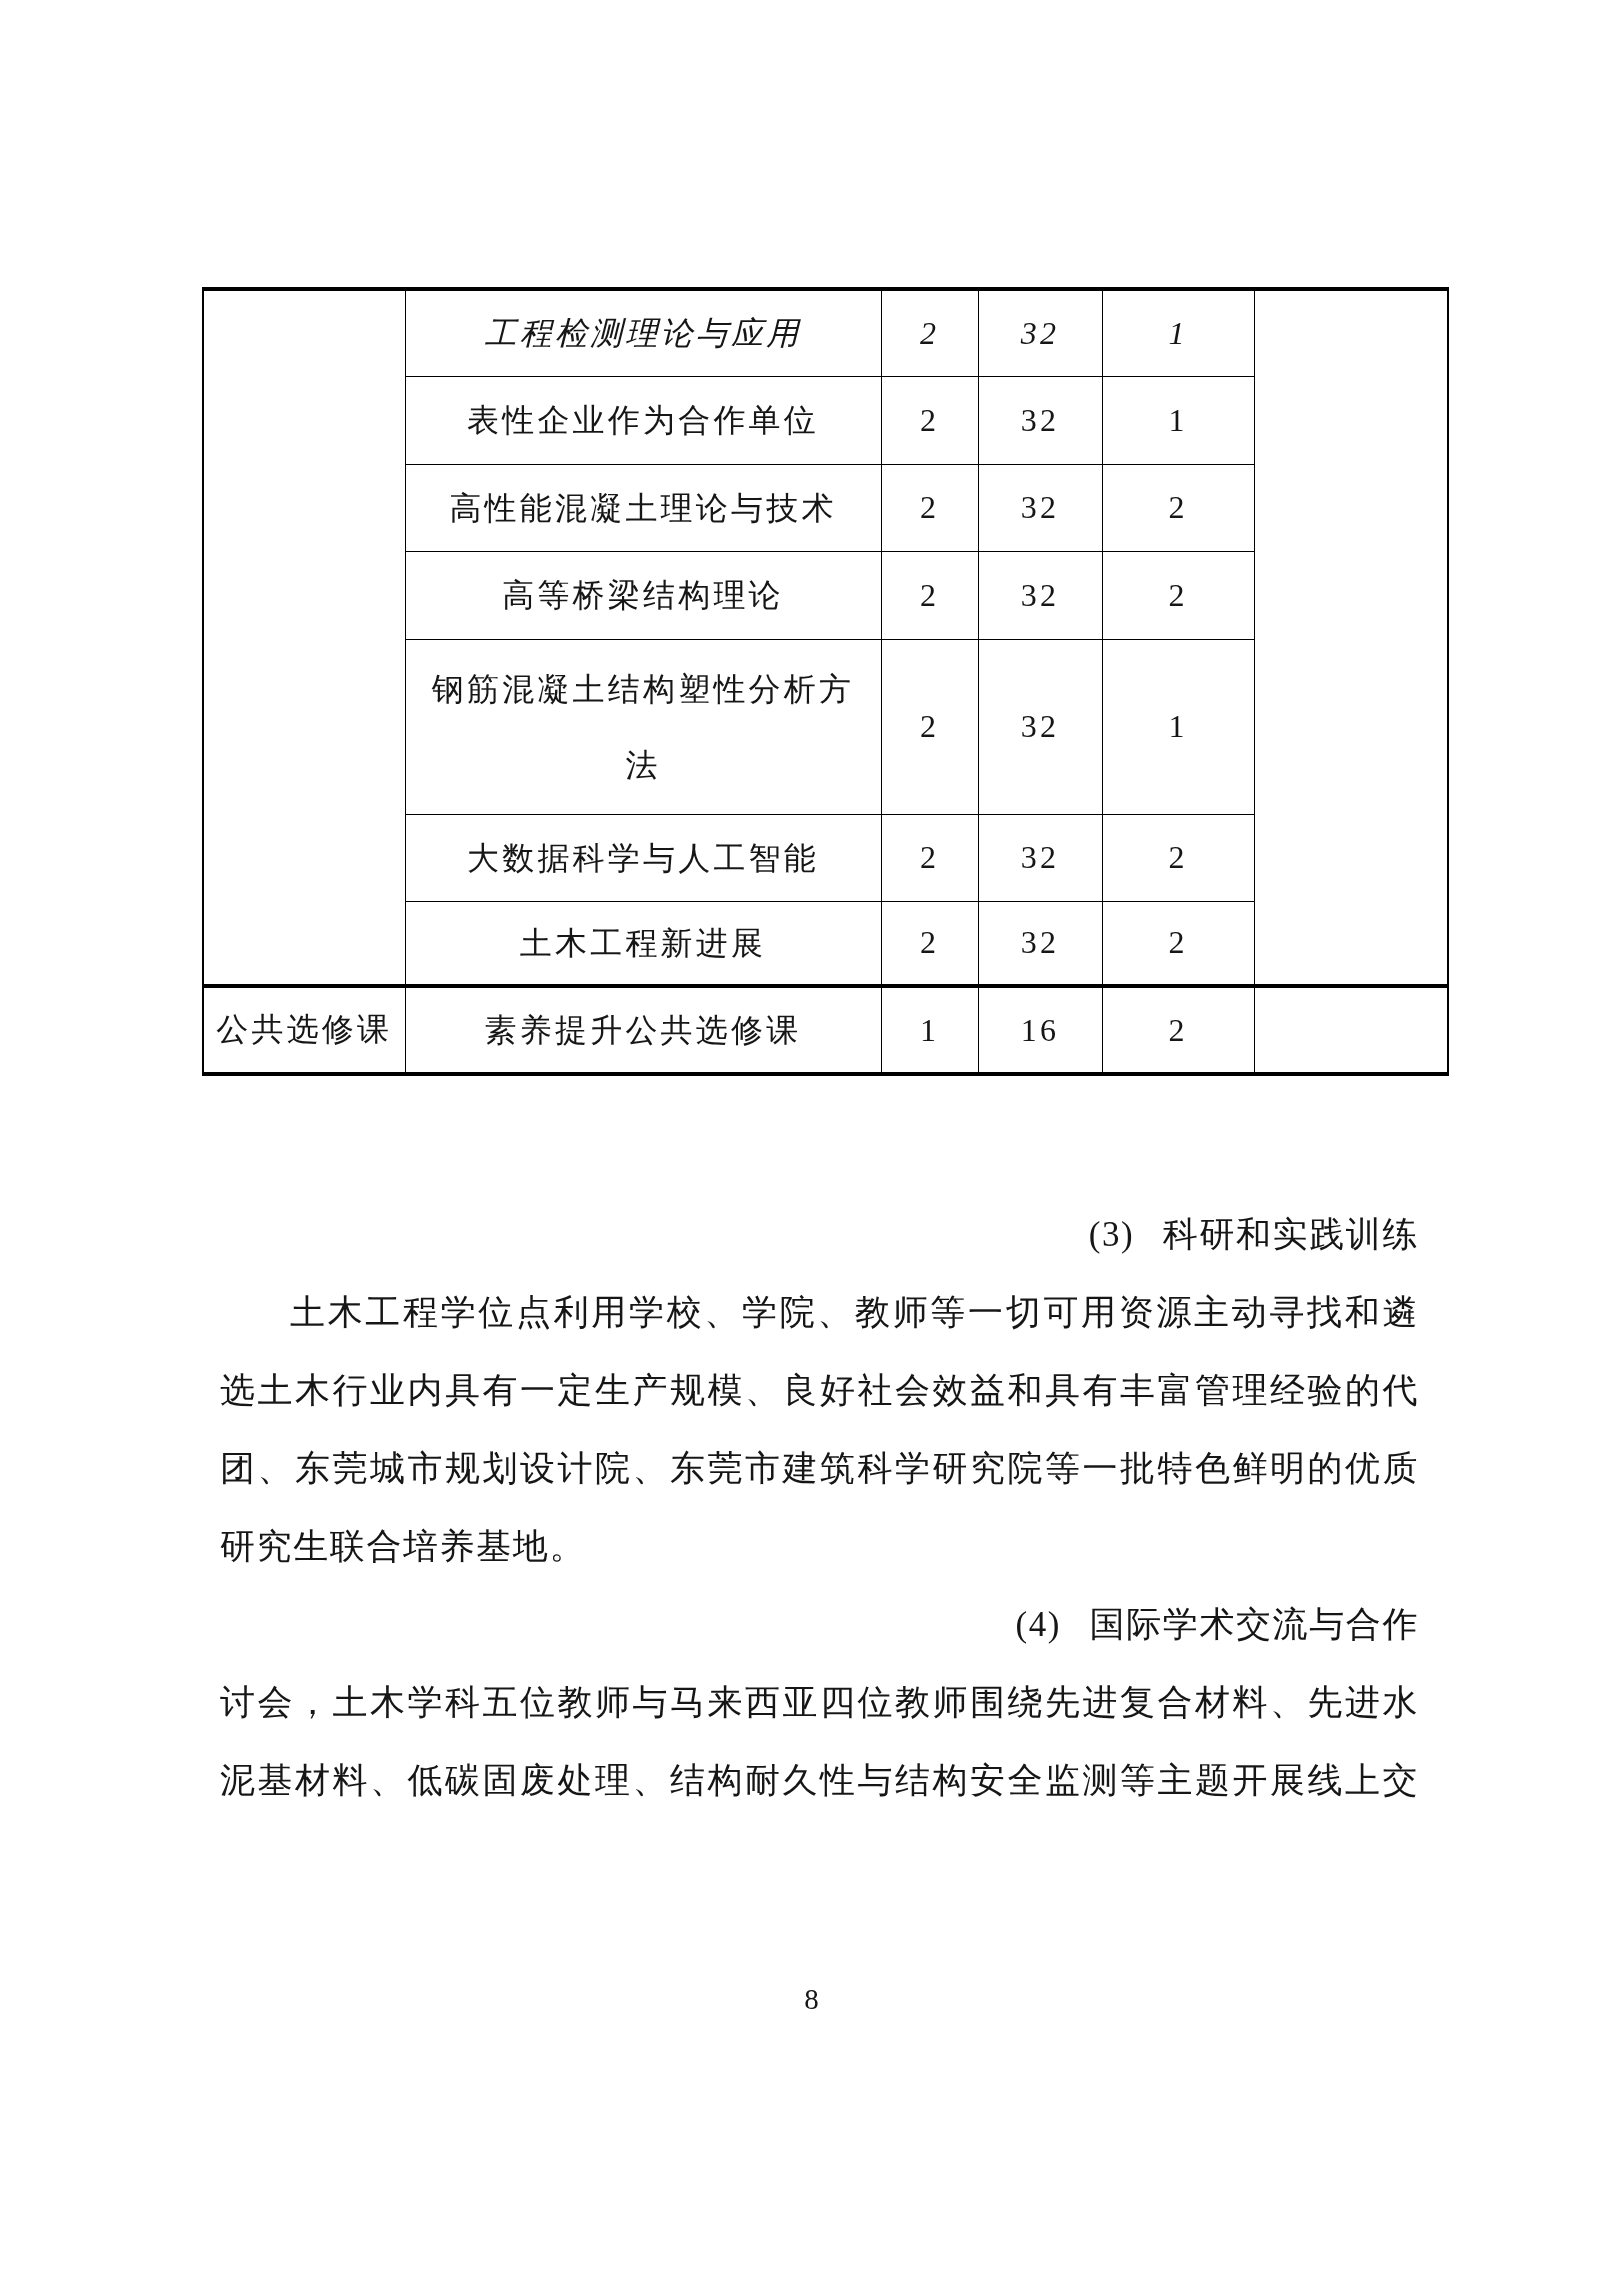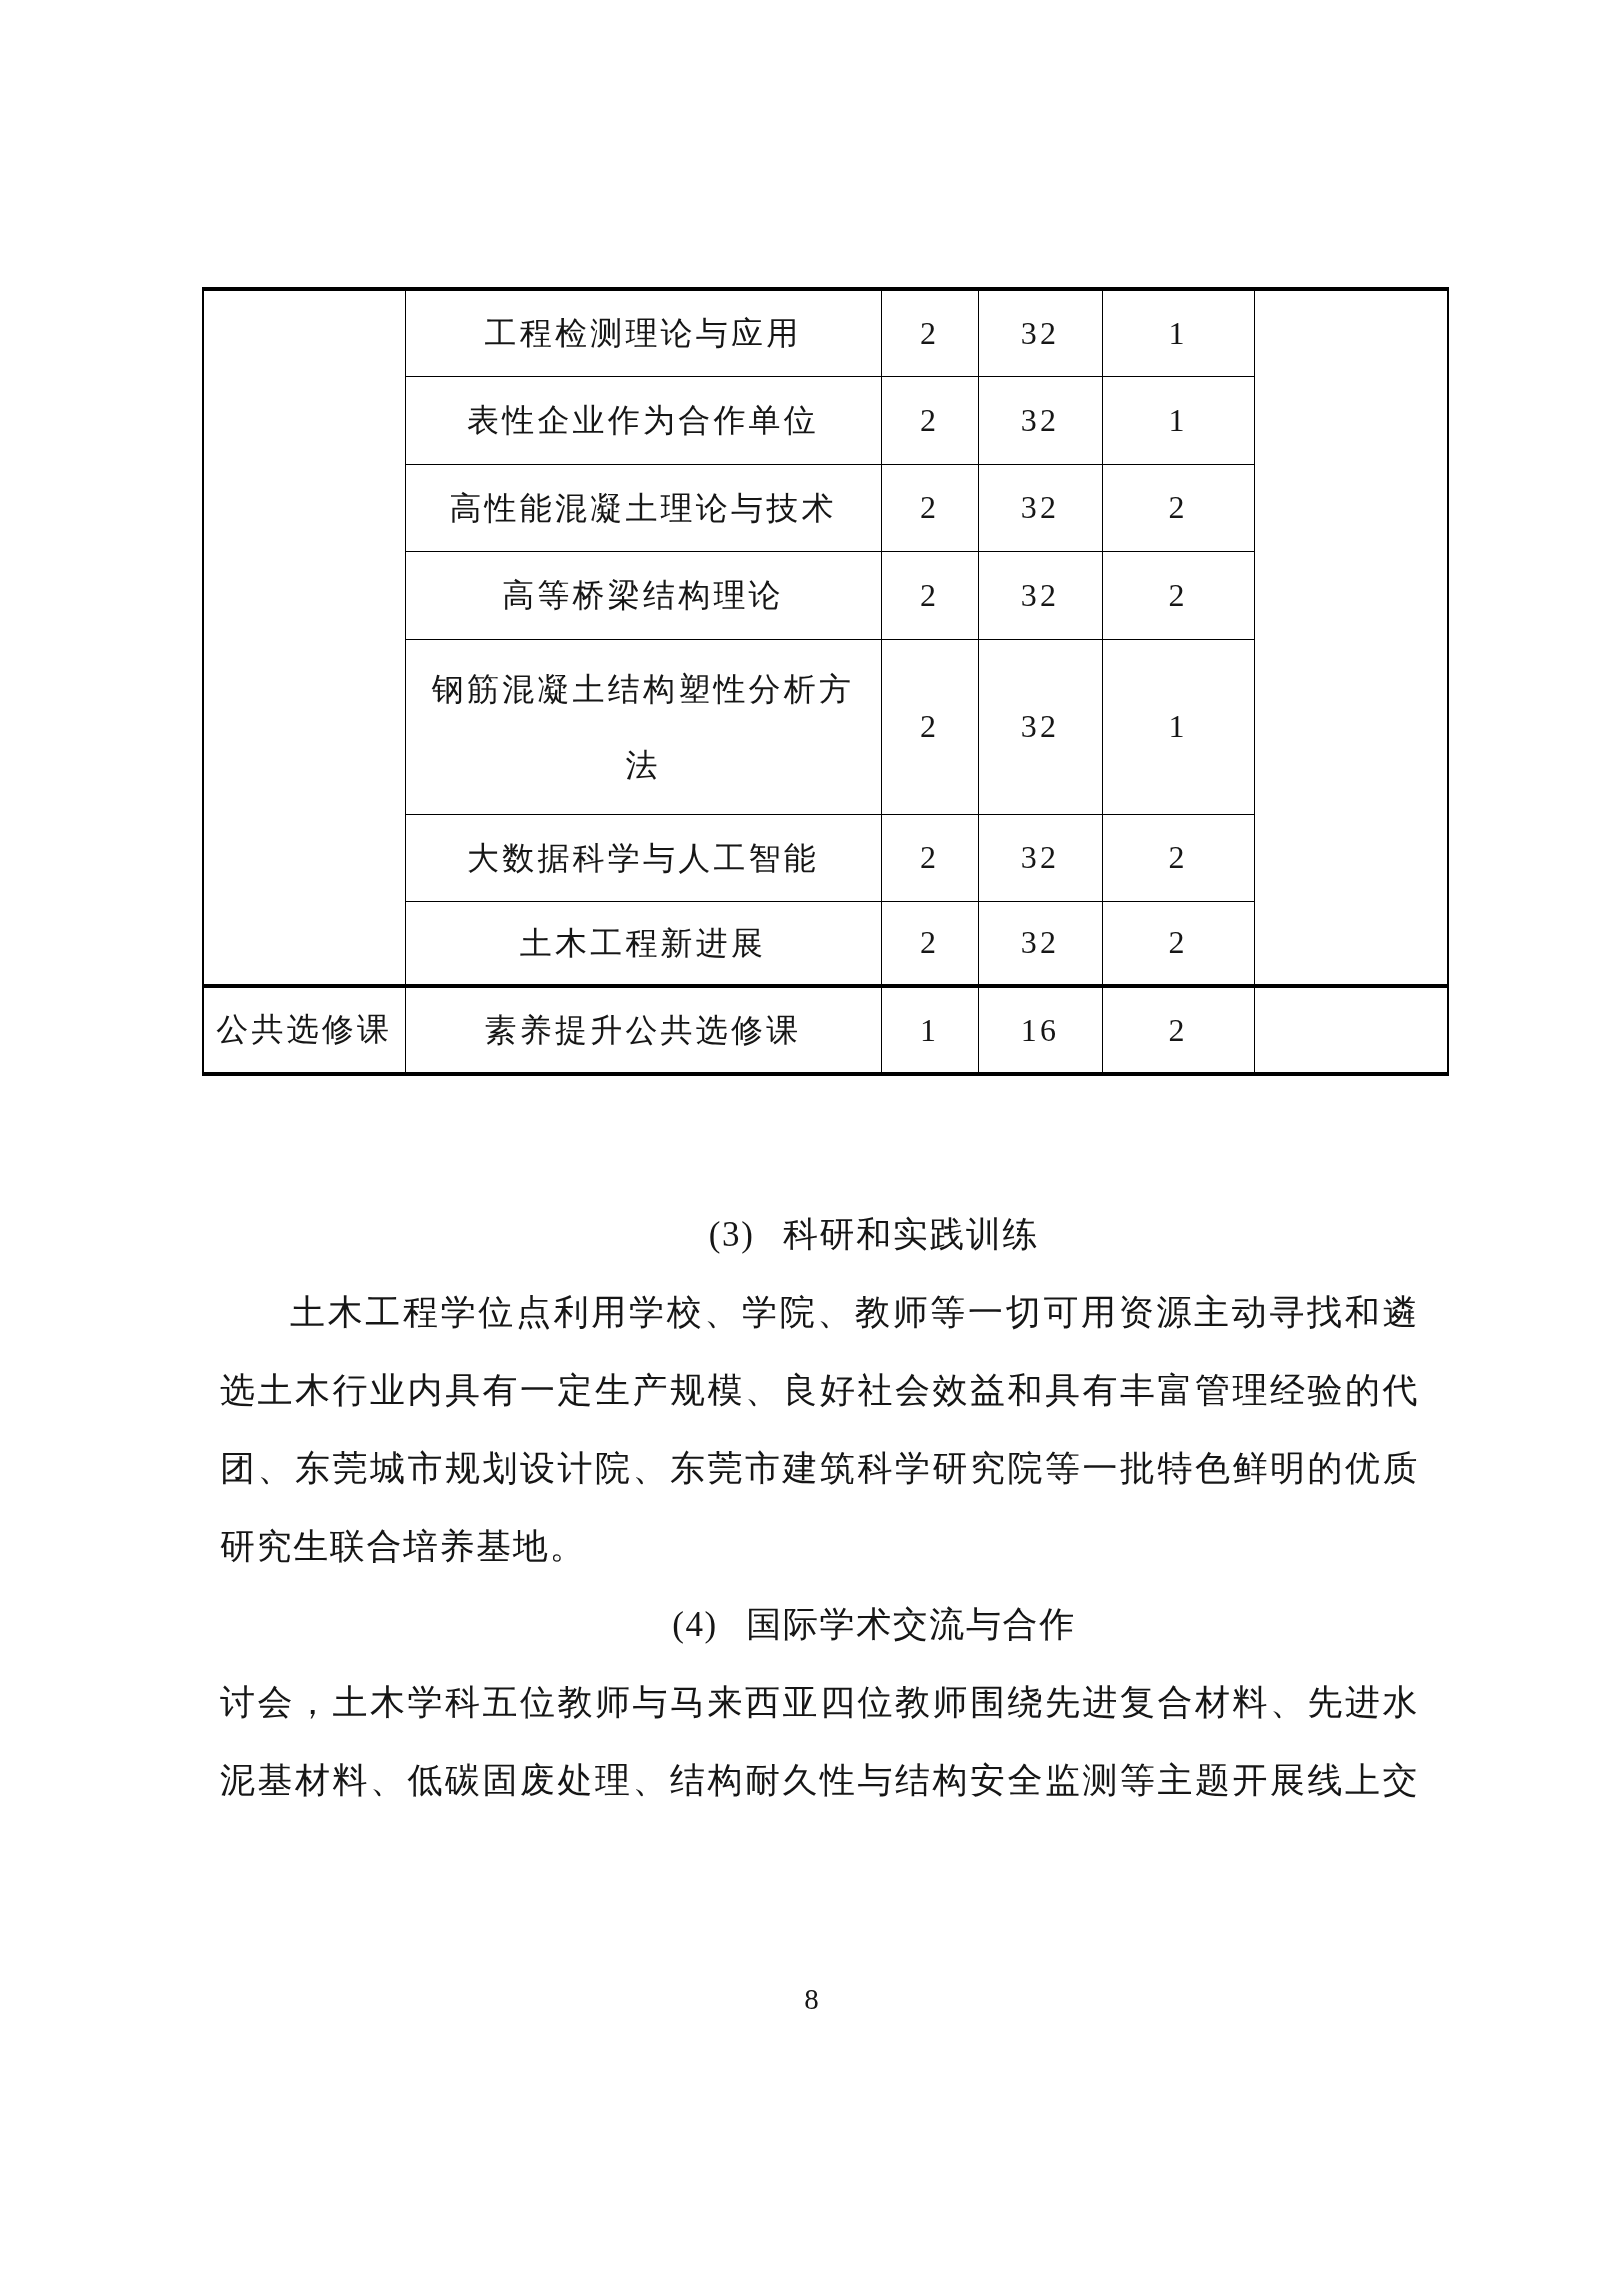--- a/index.html
+++ b/index.html
@@ -58,21 +58,21 @@
     left: 220px;
     top: 1196px;
     width: 1199px;
     font-size: 35px;
     line-height: 78px;
     letter-spacing: 1.6px;
   }
   .section-heading {
     height: 78px;
     padding-left: 109px;
-    text-align: center;
+    text-align: right;
     white-space: nowrap;
   }
   .heading-num { margin-right: 28.5px; }
   .body-line {
     box-sizing: border-box;
     width: 100%;
     height: 78px;
     text-align: justify;
     text-align-last: justify;
     overflow: hidden;
@@ -102,21 +102,21 @@
   <table class="course-table">
     <colgroup>
       <col style="width:202px">
       <col style="width:476px">
       <col style="width:97px">
       <col style="width:124px">
       <col style="width:152px">
       <col style="width:194px">
     </colgroup>
     <tbody>
-        <tr class="first-row" style="height: 87px;">
+        <tr class="first-row" style="height: 87px; font-style: italic;">
           <td class="cat-cell" rowspan="7"></td>
           <td class="course-cell">工程检测理论与应用</td>
           <td class="num-cell">2</td>
           <td class="num-cell">32</td>
           <td class="num-cell">1</td>
           <td class="note-cell" rowspan="7"></td>
         </tr>
         <tr style="height: 88px;">
           <td class="course-cell">表性企业作为合作单位</td>
           <td class="num-cell">2</td>

